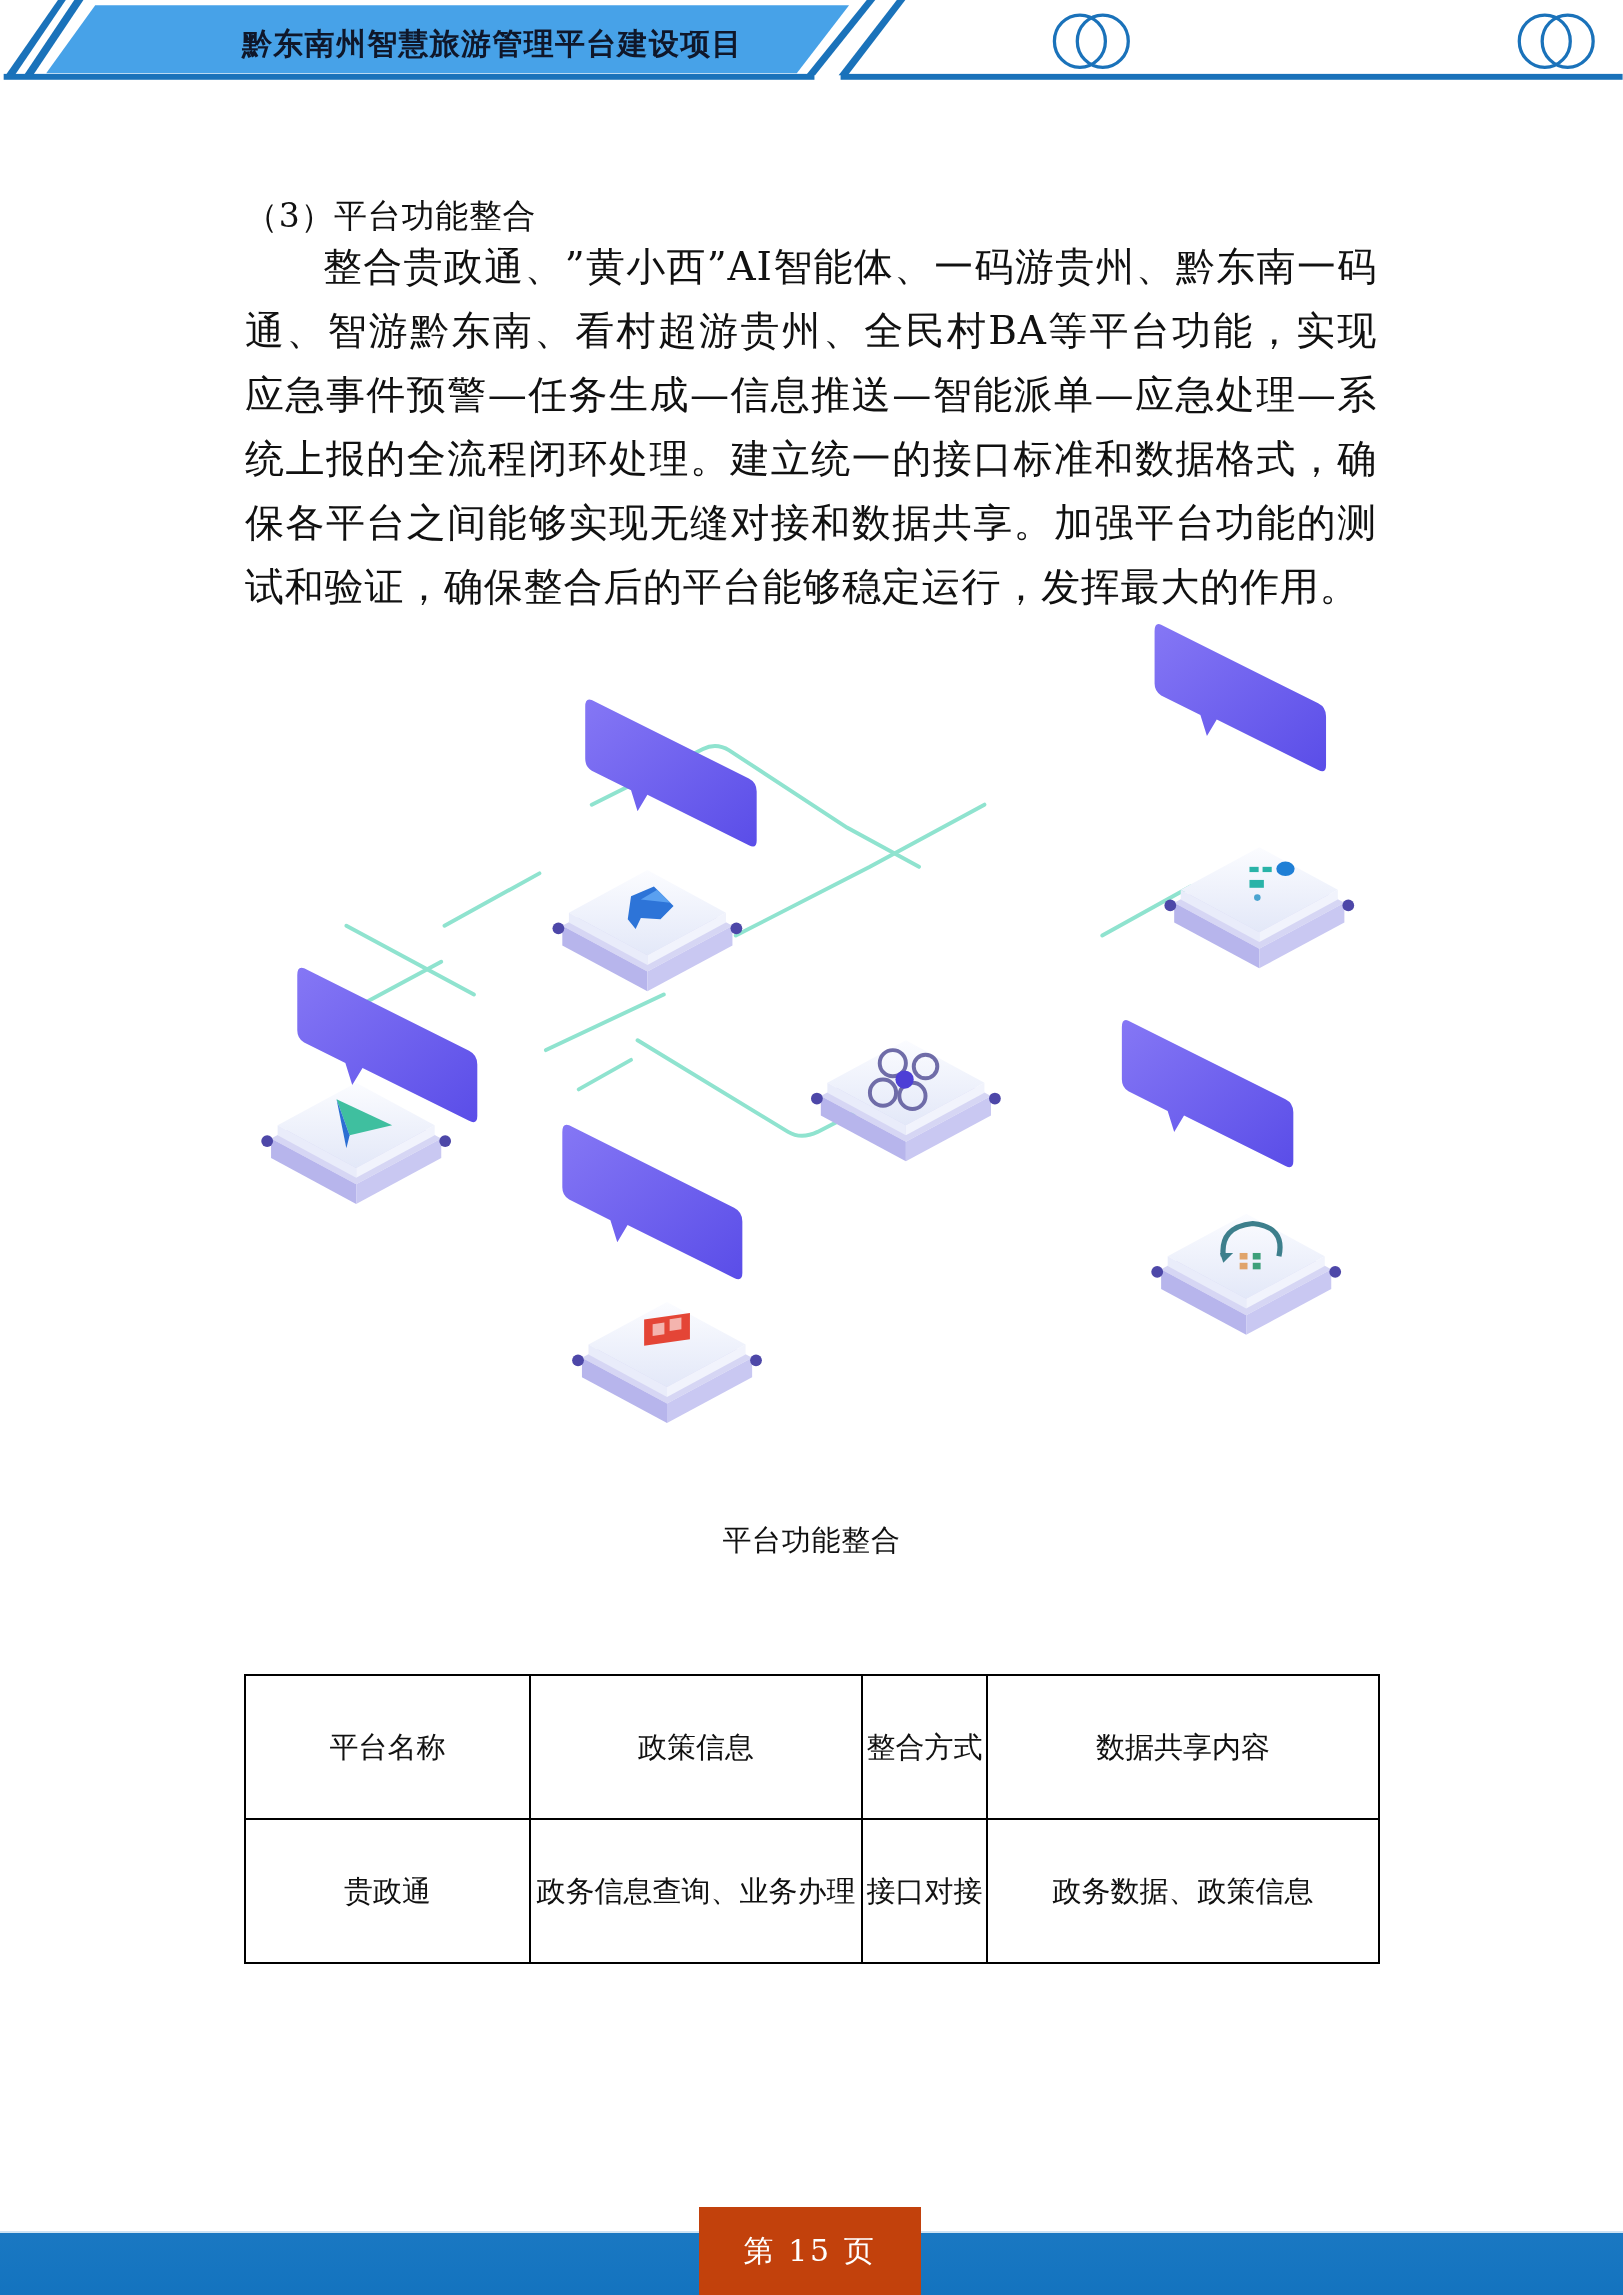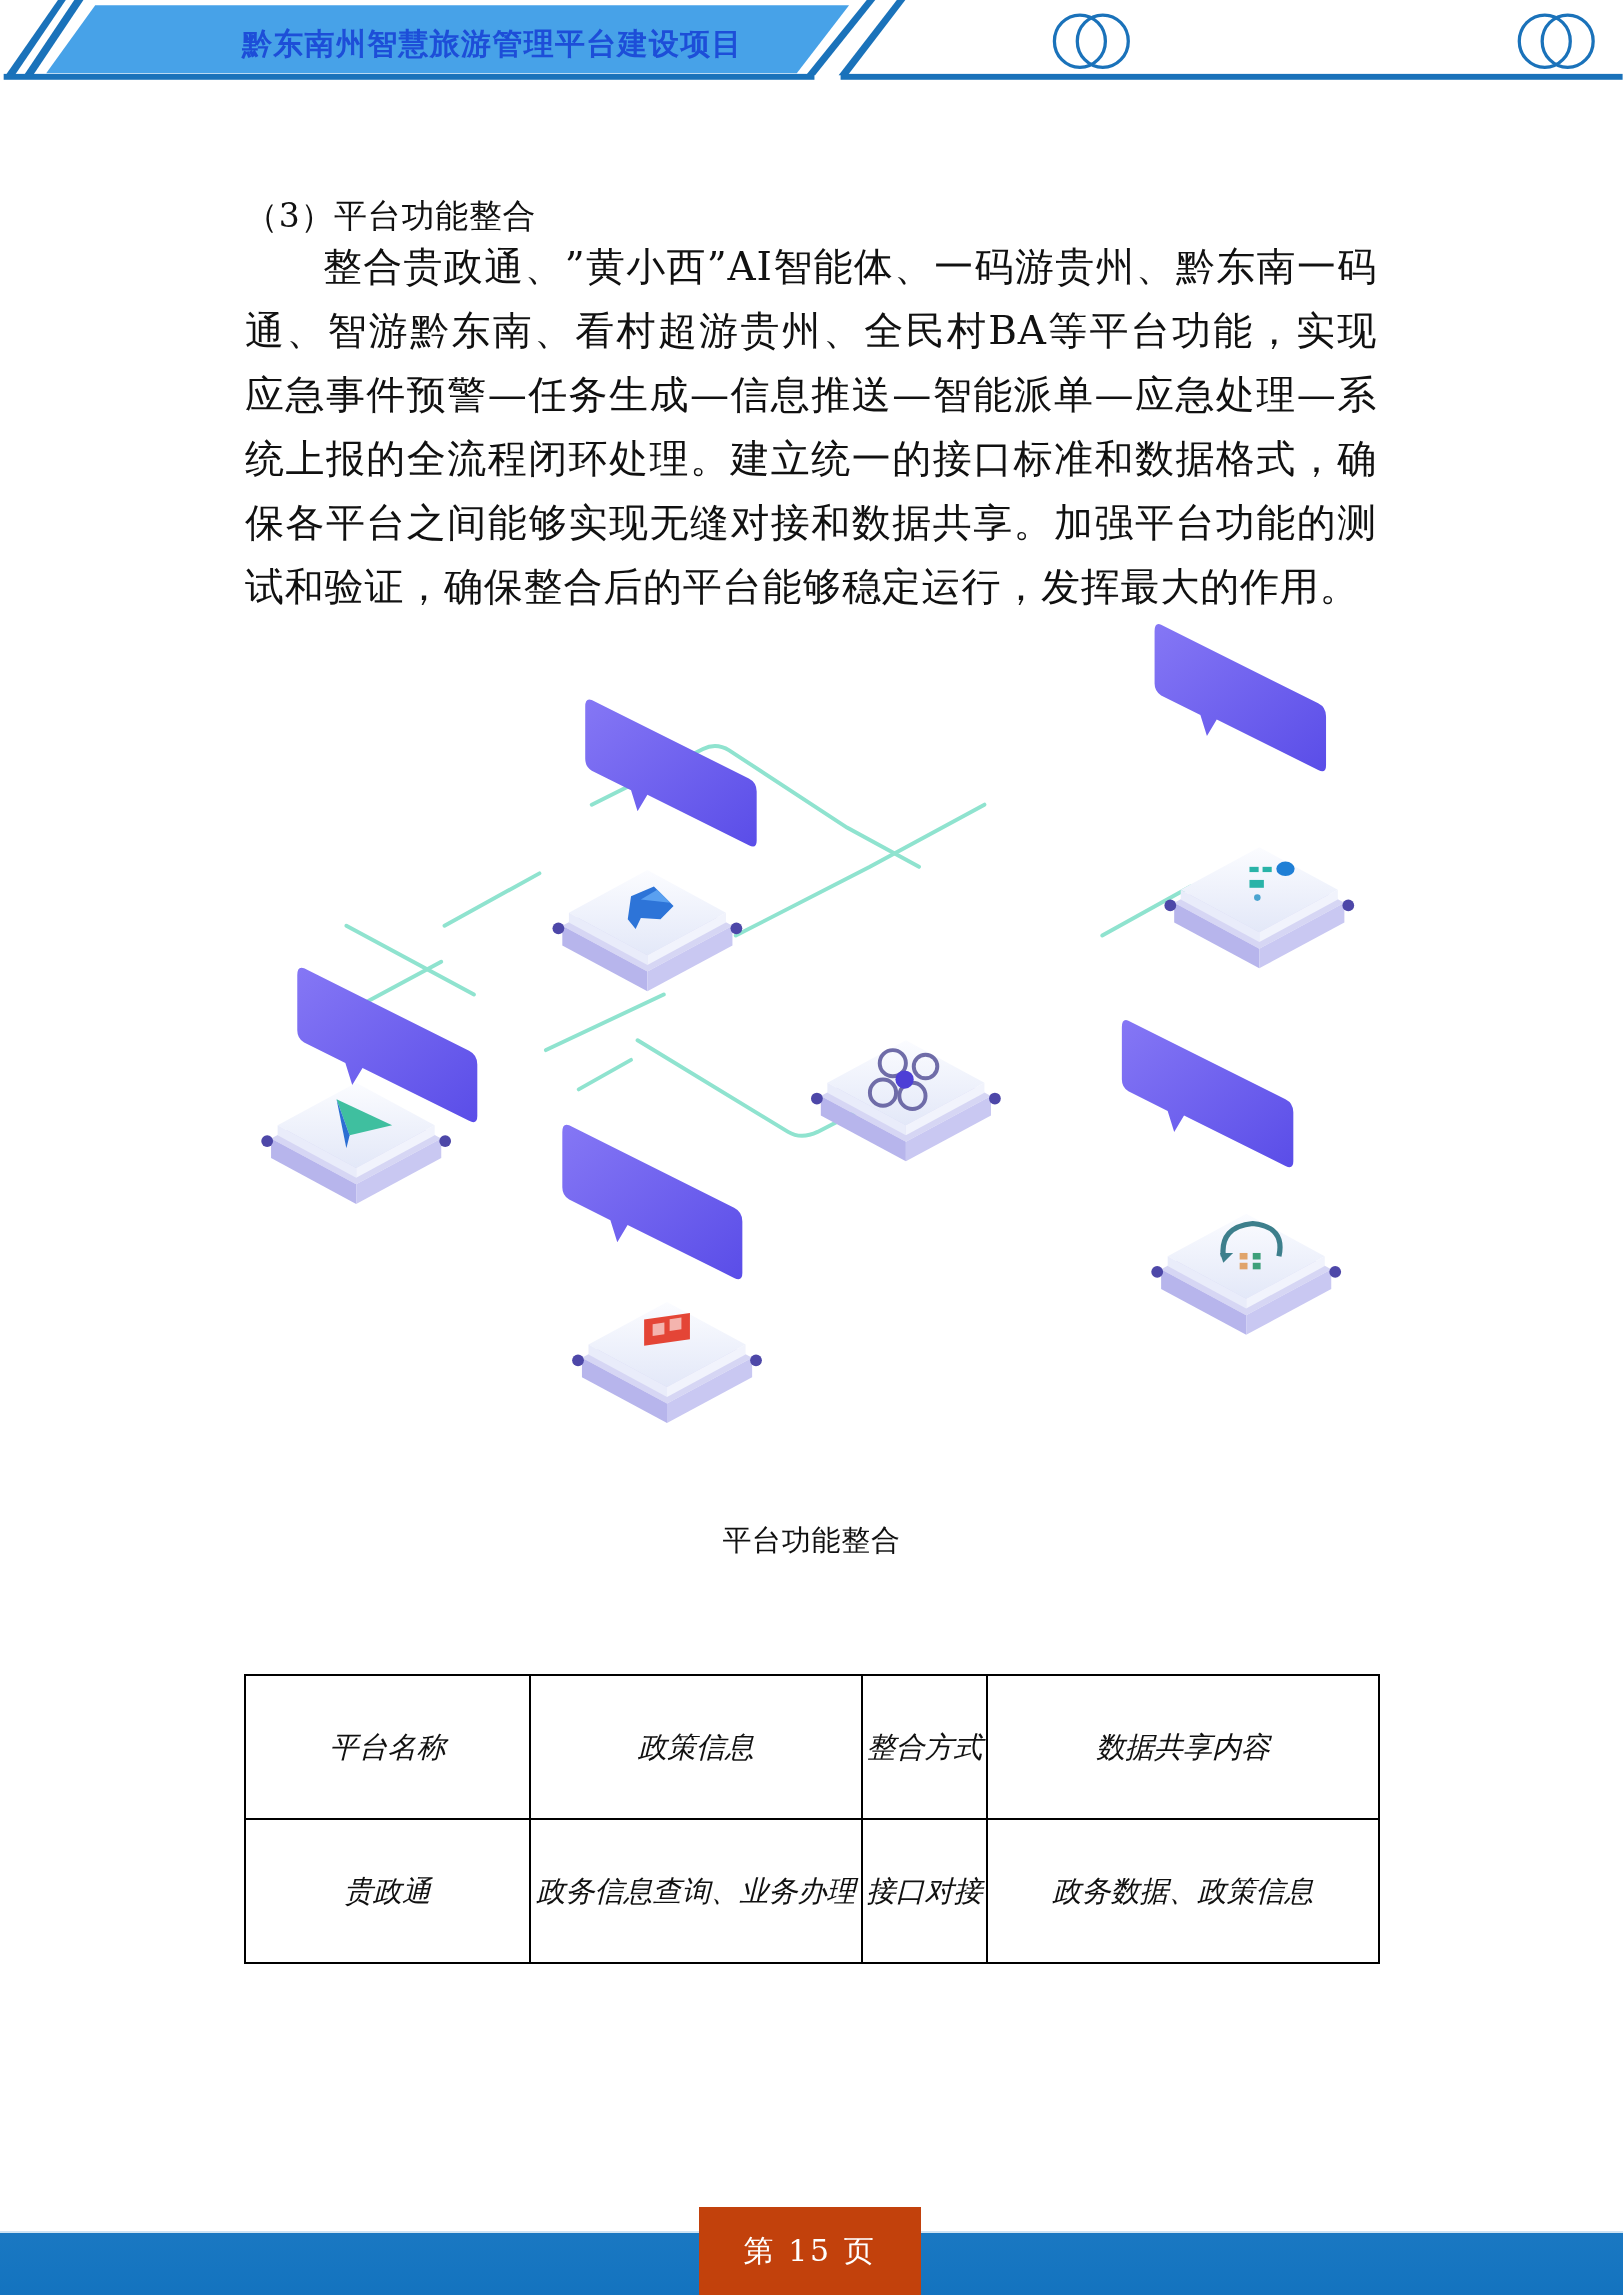--- a/index.html
+++ b/index.html
@@ -7,21 +7,21 @@
     width: 1623px; height: 2295px; position: relative; overflow: hidden;
     background: #ffffff;
     font-family: "DejaVu Serif", "Liberation Serif", serif;
     color: #111;
   }
   
   #header { position: absolute; left: 0; top: 0; width: 1623px; height: 85px; }
   #header svg { position: absolute; left: 0; top: 0; }
   #header-title {
     position: absolute; left: 242px; top: 21px; height: 46px; line-height: 46px;
-    color: #1d4ed8; font-family: "DejaVu Sans", "Liberation Sans", sans-serif;
+    color: #0f172a; font-family: "DejaVu Sans", "Liberation Sans", sans-serif;
     font-size: 30px; letter-spacing: 1.3px; font-weight: bold;
   }
   
   #section-heading {
     position: absolute; left: 245px; top: 196px; font-size: 33px; line-height: 39px;
     letter-spacing: 0.7px;
   }
   #paragraph {
     position: absolute; left: 245px; top: 235px; width: 1132px;
     font-size: 39px; line-height: 64px; text-align: justify; text-indent: 2em;
@@ -37,21 +37,20 @@
   
   #data-table {
     position: absolute; left: 244px; top: 1674px; width: 1135px;
     border-collapse: collapse; table-layout: fixed;
     font-size: 29px;
   }
   #data-table td, #data-table th {
     border: 2px solid #000; text-align: center; vertical-align: middle;
     font-weight: normal; line-height: 63px; padding: 0 2.6px;
     word-break: break-all;
-    font-style: italic;
   }
   #data-table tr { height: 144px; }
   
   #footer-bar {
     position: absolute; left: 0; top: 2231px; width: 1623px; height: 64px;
     background: linear-gradient(#1a78c2, #1373bf);
     border-top: 2px solid #cfe3f3;
   }
   #page-number-box {
     position: absolute; left: 699px; top: 2207px; width: 222px; height: 88px;

